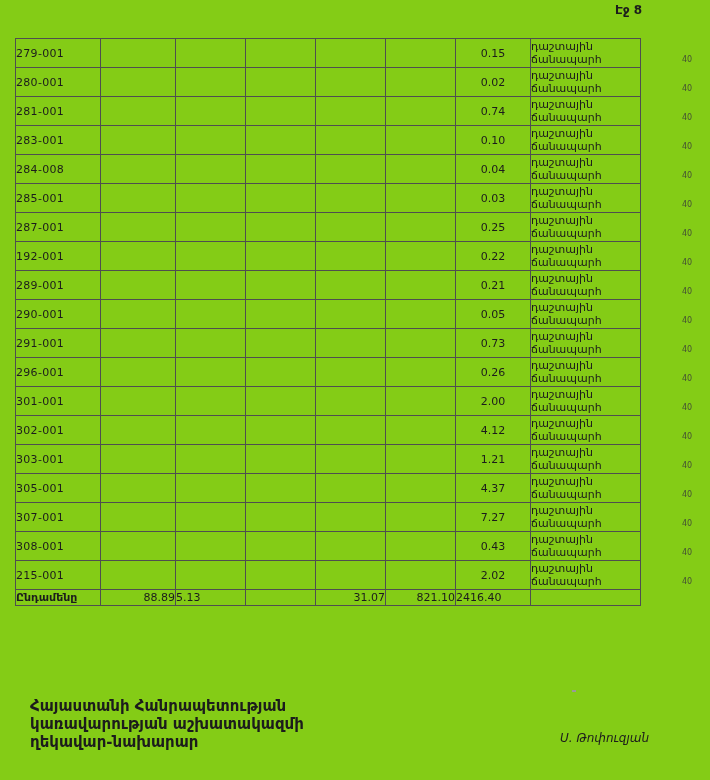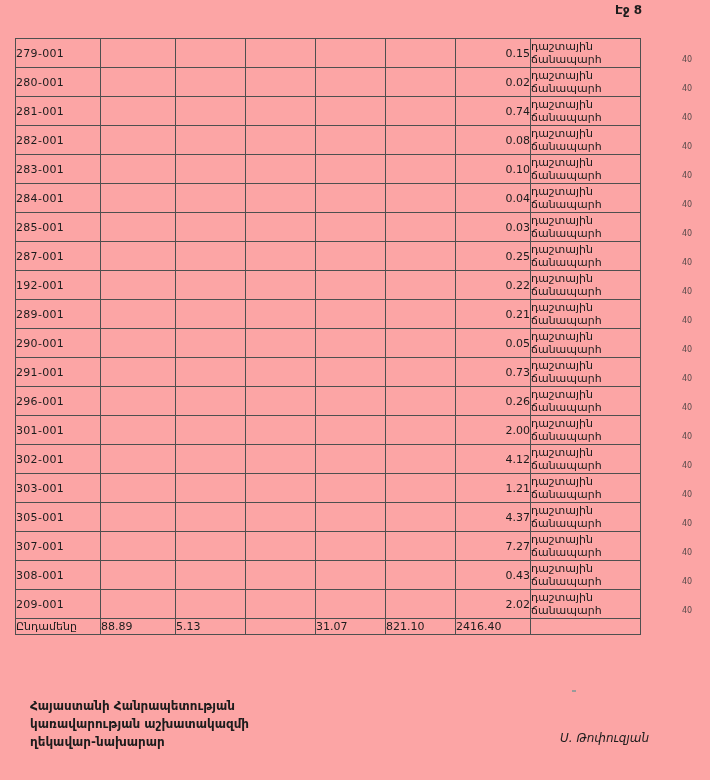--- a/index.html
+++ b/index.html
@@ -1,19 +1,19 @@
 <!DOCTYPE html>
 <html><head>
 <meta charset="utf-8">
 <style>
   html,body { margin:0; padding:0; background:#e8e8e8; }
   .page {
     position:relative;
     width:710px; height:780px;
-    background:#fca5a5;
+    background:#84cc16;
     font-family:"DejaVu Sans","Liberation Sans",sans-serif;
     color:#1c1c1c;
     overflow:hidden;
   }
   .page-number {
     position:absolute; top:3px; left:615px;
     font-size:12px; font-weight:bold;
   }
   table.doc-table {
     position:absolute; top:38px; left:15px;
@@ -21,44 +21,44 @@
   }
   table.doc-table td {
     border:1px solid #4f4f4f;
     font-size:11px;
     padding:0;
     vertical-align:middle;
     overflow:visible;
   }
   tr.data-row { height:29px;margin-left:44px; }
   td.code-cell { padding-left:20px; letter-spacing:0.3px; }
-  td.val-cell  { text-align:right; padding-right:28px; }
+  td.val-cell  { text-align:center; padding-right:28px; }
   td.label-cell {
     position:relative;
     padding-left:8px;
     font-size:11px;
     line-height:13px;
   }
   .edge-frag {
     position:absolute;
     left:calc(100% + 42px);
     bottom:1px;
     font-size:8px;
     color:#3a3a3a;
     opacity:0.85;
   }
   tr.totals-row { height:16px; }
   tr.totals-row td { border-top:1px solid #3c3c3c; font-size:11px; }
-  td.t-label { padding-left:5px; }
+  td.t-label { padding-left:5px;font-weight:bold; }
   td.t-left  { padding-left:8px; }
-  td.t-center{ text-align:left; }
+  td.t-center{ text-align:right; }
   td.t-val   { padding-left:10px;margin-left:19px; }
   .footer-block {
     position:absolute; left:30px; top:697px;
-    font-size:12px; font-weight:bold; line-height:18px;
+    font-size:15px; font-weight:bold; line-height:18px;
     white-space:pre-line;
   }
   .signature {
     position:absolute; left:560px; top:731px;
     font-size:12px; font-style:italic; font-weight:normal;
   }
   .scan-speck {
     position:absolute; left:572px; top:690px;
     width:4px; height:2px; background:#9a9a9a;
   }
@@ -121,52 +121,38 @@
     <td></td>
     <td></td>
     <td class="val-cell">0.74</td>
     <td class="label-cell">
       <div>դաշտային</div>
       <div>ճանապարհ</div>
       <span class="edge-frag">40</span>
     </td>
   </tr>
 
-  <tr class="data-row">
-    <td class="code-cell">282-001</td>
-    <td></td>
-    <td></td>
-    <td></td>
-    <td></td>
-    <td></td>
-    <td class="val-cell">0.08</td>
-    <td class="label-cell">
-      <div>դաշտային</div>
-      <div>ճանապարհ</div>
-      <span class="edge-frag">40</span>
-    </td>
-  </tr>
 
   <tr class="data-row">
     <td class="code-cell">283-001</td>
     <td></td>
     <td></td>
     <td></td>
     <td></td>
     <td></td>
     <td class="val-cell">0.10</td>
     <td class="label-cell">
       <div>դաշտային</div>
       <div>ճանապարհ</div>
       <span class="edge-frag">40</span>
     </td>
   </tr>
 
   <tr class="data-row">
-    <td class="code-cell">284-001</td>
+    <td class="code-cell">284-008</td>
     <td></td>
     <td></td>
     <td></td>
     <td></td>
     <td></td>
     <td class="val-cell">0.04</td>
     <td class="label-cell">
       <div>դաշտային</div>
       <div>ճանապարհ</div>
       <span class="edge-frag">40</span>
@@ -363,21 +349,21 @@
     <td></td>
     <td class="val-cell">0.43</td>
     <td class="label-cell">
       <div>դաշտային</div>
       <div>ճանապարհ</div>
       <span class="edge-frag">40</span>
     </td>
   </tr>
 
   <tr class="data-row">
-    <td class="code-cell">209-001</td>
+    <td class="code-cell">215-001</td>
     <td></td>
     <td></td>
     <td></td>
     <td></td>
     <td></td>
     <td class="val-cell">2.02</td>
     <td class="label-cell">
       <div>դաշտային</div>
       <div>ճանապարհ</div>
       <span class="edge-frag">40</span>

